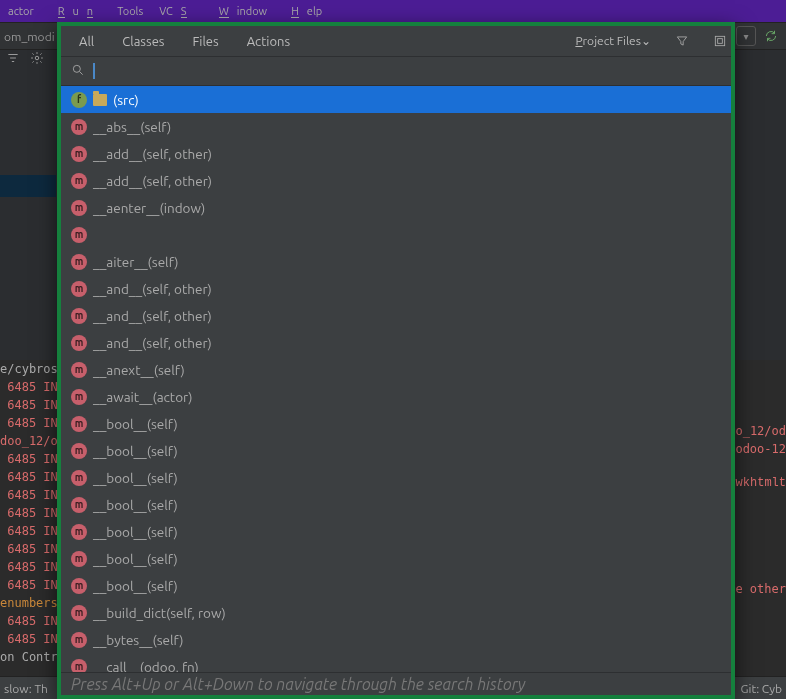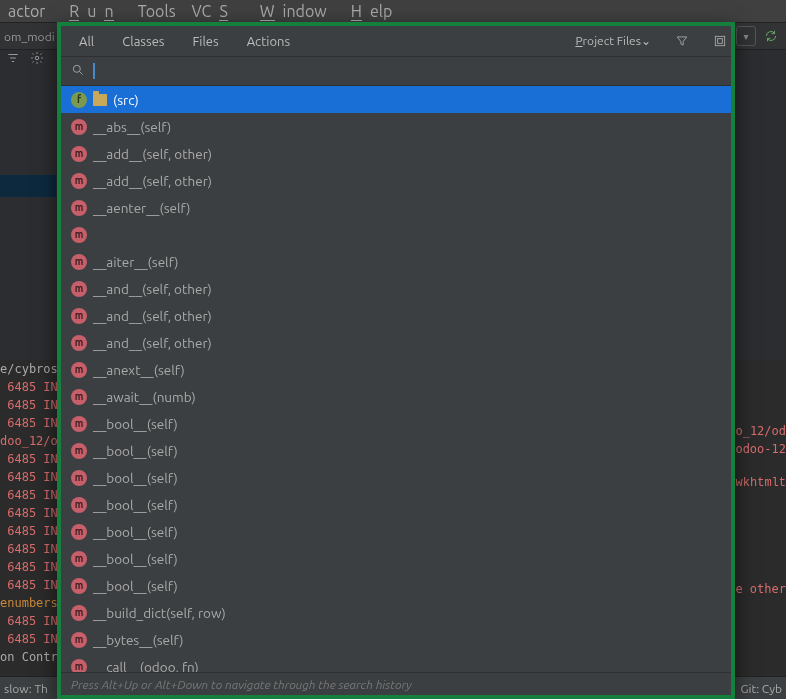--- a/index.html
+++ b/index.html
@@ -9,27 +9,27 @@
     height: 699px;
     background: #2b2d30;
     font-family: "Segoe UI", "Ubuntu", sans-serif;
     font-size: 13px;
     color: #bbbbbb;
     overflow: hidden;
     position: relative;
   }
   .menubar {
     height: 22px;
-    background: #404040;
+    background: #4c1d95;
     border-bottom: 1px solid #222;
     display: flex;
     align-items: center;
     padding: 0 0px;
     color: #aaa;
-    font-size: 16px;
+    font-size: 11px;
   }
   .menubar span { margin: 0 8px; }
   .menubar .mn { border-bottom: 1px solid #aaa; }
   .topstrip {
     height: 26px;
     background: #313335;
     border-bottom: 1px solid #222;
     display: flex;
     align-items: center;
     color: #999;
@@ -162,21 +162,21 @@
   .kind.m { background:#c75f6b;color:#3c1f22; }
   .kind.f { background:#7a9b4f;color:#2a331a; }
   .folder-icon {
     width:14px;height:12px;background:#c8a95a;border-radius:1px;position:relative;flex-shrink:0;
   }
   .folder-icon::before {
     content:"";position:absolute;top:-3px;left:0;width:6px;height:3px;background:#c8a95a;border-radius:1px 1px 0 0;
   }
   .hint {
     height:22px;display:flex;align-items:center;padding:0 10px;
-    color:#777;font-size:12px;font-style:italic;
+    color:#777;font-size:16px;font-style:italic;
     border-top:1px solid #2d2f31;
   }
   svg.icon { width:14px;height:14px;stroke:#aaa;fill:none;stroke-width:1.5; }
 </style>
 </head>
 <body>
 
 <div class="menubar">
   <span>actor</span>
   <span><span class="mn">R</span>u<span class="mn">n</span></span>
@@ -297,21 +297,21 @@
       <div class="result">
         <div class="kind m">m</div>
         <span>__add__(self, other)</span>
       </div>
       <div class="result">
         <div class="kind m">m</div>
         <span>__add__(self, other)</span>
       </div>
       <div class="result">
         <div class="kind m">m</div>
-        <span>__aenter__(self)</span>
+        <span>__aenter__(indow)</span>
       </div>
       <div class="result">
         <div class="kind m">m</div>
       </div>
       <div class="result">
         <div class="kind m">m</div>
         <span>__aiter__(self)</span>
       </div>
       <div class="result">
         <div class="kind m">m</div>
@@ -324,21 +324,21 @@
       <div class="result">
         <div class="kind m">m</div>
         <span>__and__(self, other)</span>
       </div>
       <div class="result">
         <div class="kind m">m</div>
         <span>__anext__(self)</span>
       </div>
       <div class="result">
         <div class="kind m">m</div>
-        <span>__await__(numb)</span>
+        <span>__await__(actor)</span>
       </div>
       <div class="result">
         <div class="kind m">m</div>
         <span>__bool__(self)</span>
       </div>
       <div class="result">
         <div class="kind m">m</div>
         <span>__bool__(self)</span>
       </div>
       <div class="result">

